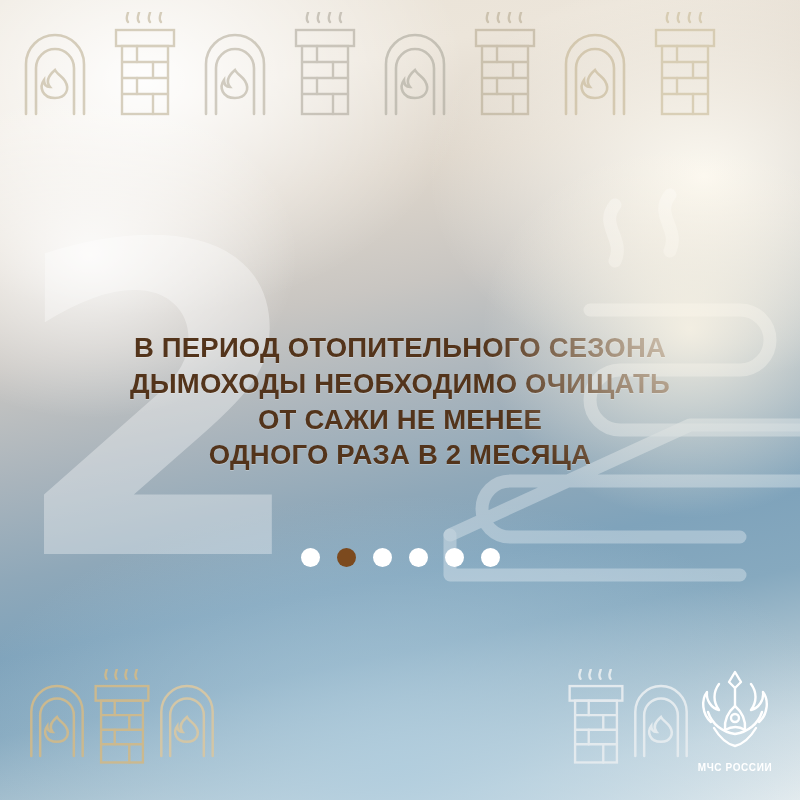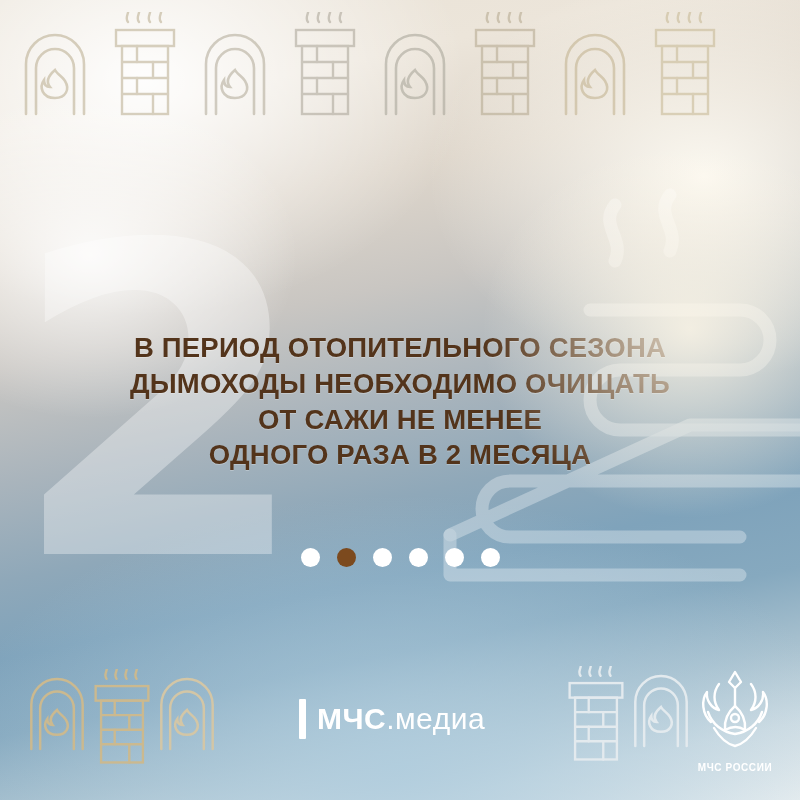--- a/index.html
+++ b/index.html
@@ -99,21 +99,21 @@
   .dot.active { background: #7c4a1e; }
 
   
   .bottom {
     position: absolute; left: 0; right: 0; bottom: 16px;
     height: 130px;
     display: flex; align-items: center; justify-content: space-between;
     padding: 0 26px;
   }
   .bottom-left, .bottom-right {
-    display: flex; gap: 4px;
+    display: flex; align-items: center; gap: 4px;
   }
   .brand {
     display: flex; align-items: center; gap: 11px;
     margin: 0 6px;
   }
   .brand .bar {
     width: 7px; height: 40px; background: #ffffff; border-radius: 1px;
   }
   .brand .txt {
     font-size: 30px; font-weight: 700; letter-spacing: 0.5px;
@@ -294,24 +294,20 @@
         <svg width="62" height="82" viewBox="0 0 70 92">
           <g fill="none" stroke="#d3c6a6" stroke-width="2.8" stroke-linecap="round">
             <path d="M6 90 L6 40 A29 29 0 0 1 64 40 L64 90"></path>
             <path d="M16 90 L16 44 A19 19 0 0 1 54 44 L54 90"></path>
             <path d="M35 46 c-7 6 -9 12 -5 17 c-4 0 -6 -3 -6 -7 c-5 7 -2 18 11 18 c11 0 15 -9 10 -17 c-2 -4 -8 -7 -10 -11z"></path>
           </g>
         </svg>
       </span>
     </div>
 
-    <div class="brand">
-      <span class="bar"></span>
-      <span class="txt"><span>МЧС</span><span class="sub">.медиа</span></span>
-    </div>
 
     <div class="bottom-right">
       <span class="ico">
         <svg width="60" height="96" viewBox="0 0 66 104">
           <g fill="none" stroke="#e3eaee" stroke-width="2.6" stroke-linecap="round">
             <path d="M16 10 c-4 -5 2 -9 0 -14"></path>
               <path d="M27 10 c-4 -5 2 -9 0 -14"></path>
             <path d="M38 10 c-4 -5 2 -9 0 -14"></path>
               <path d="M49 10 c-4 -5 2 -9 0 -14"></path>
             <rect x="4" y="18" width="58" height="16"></rect>

